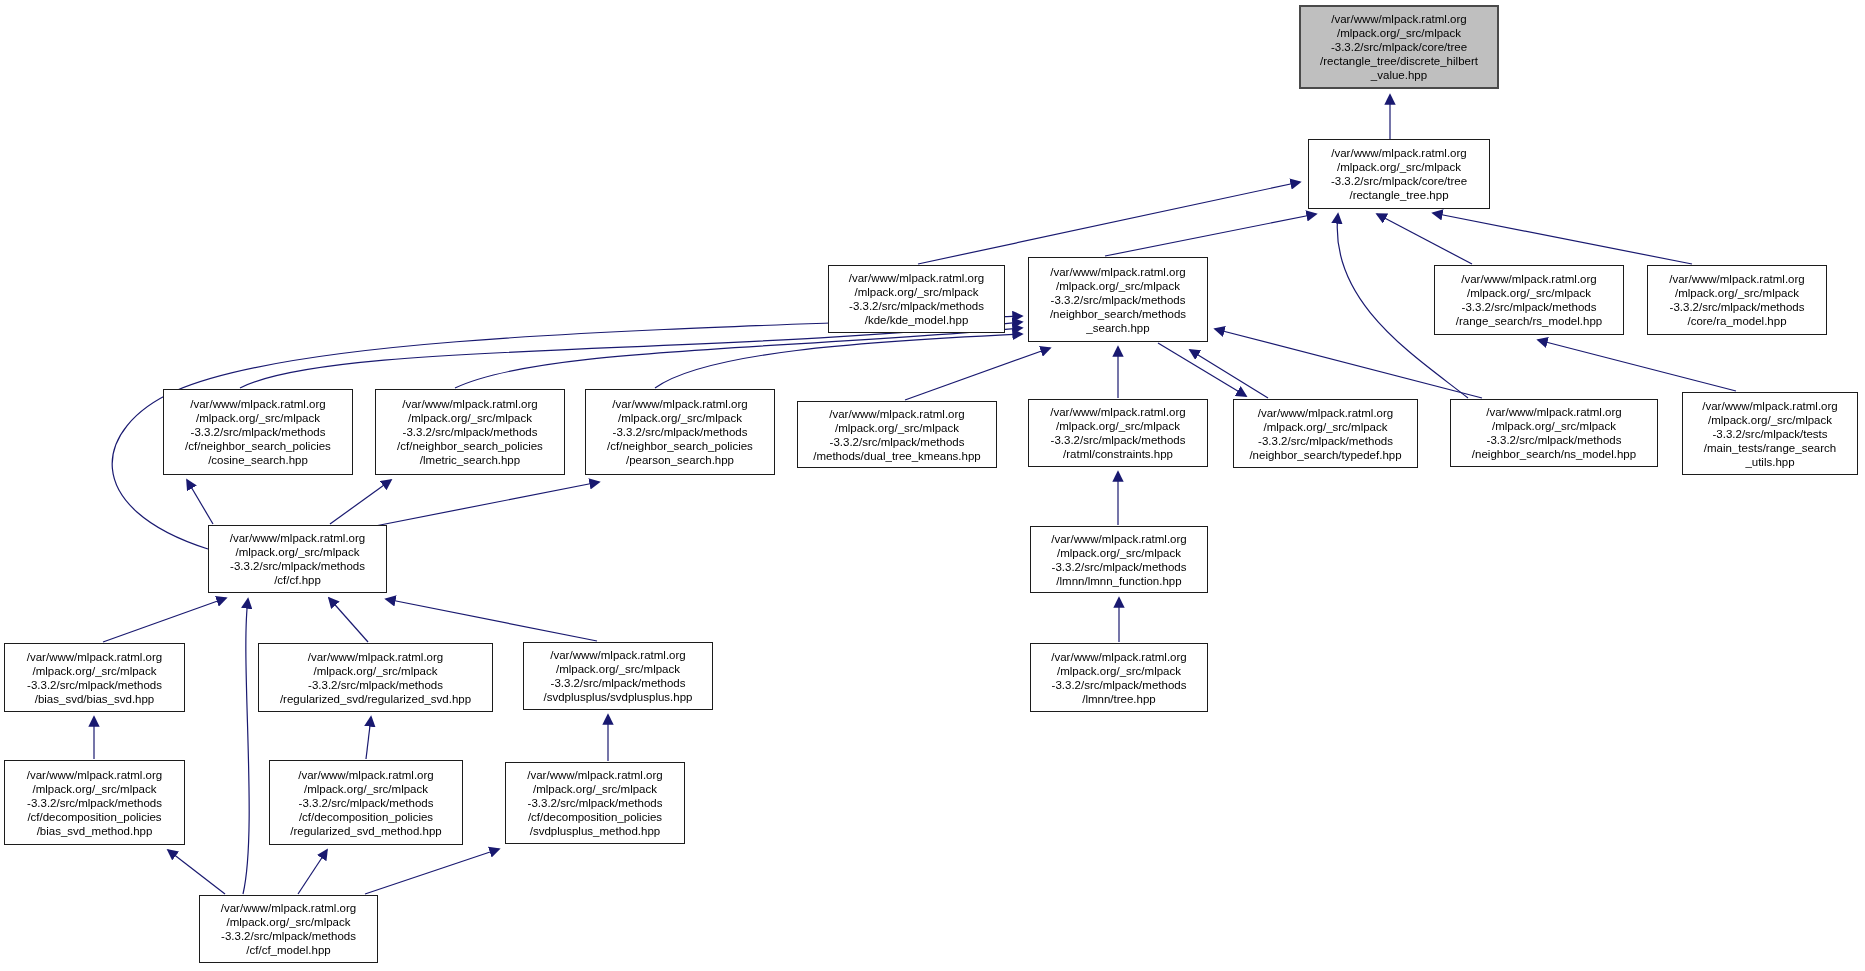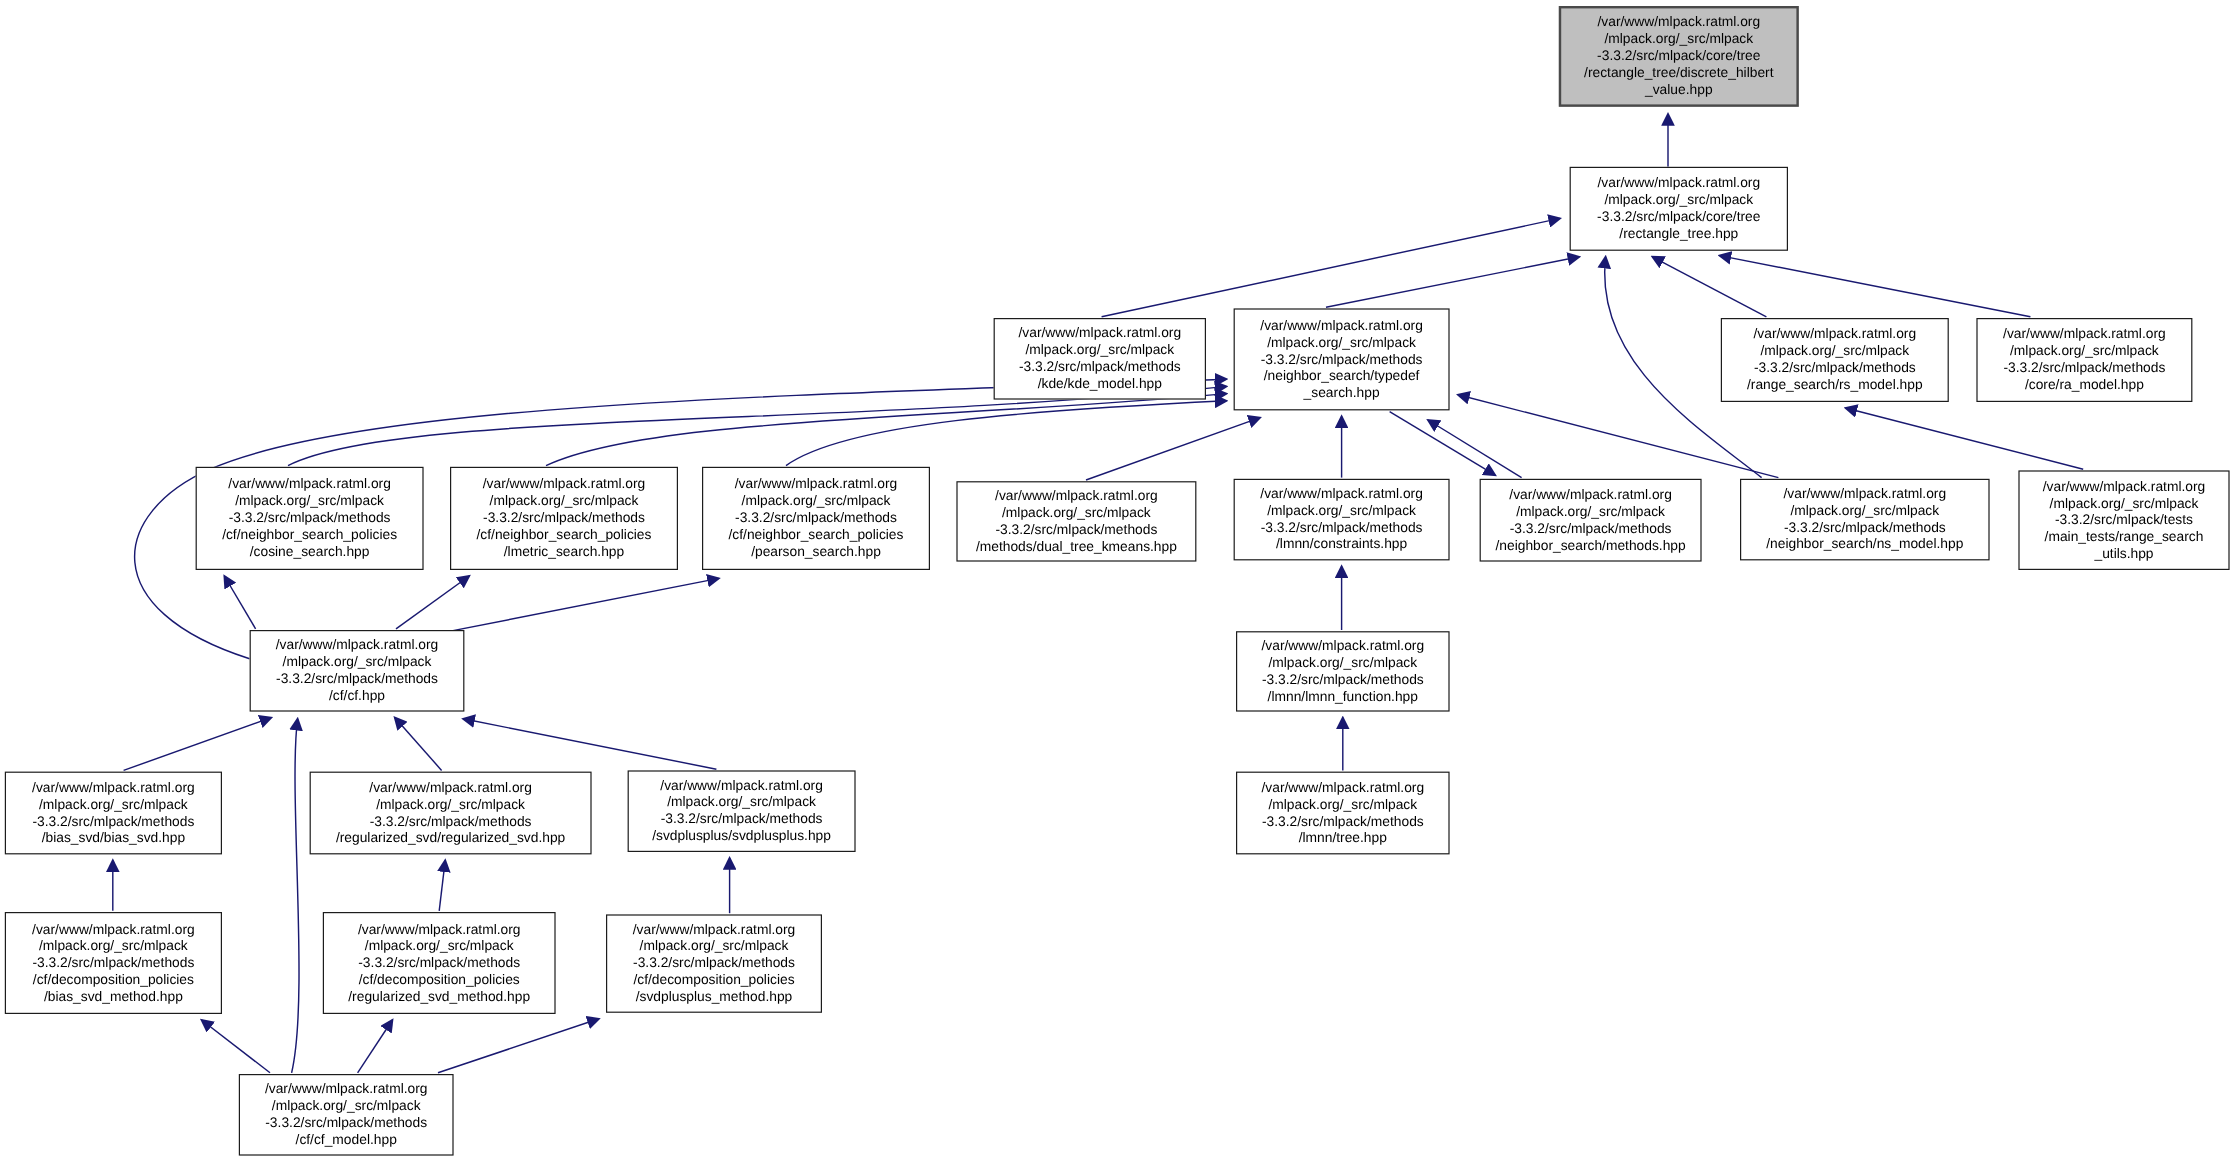--- a/index.html
+++ b/index.html
@@ -83,21 +83,21 @@
     <div>/var/www/mlpack.ratml.org</div>
     <div>/mlpack.org/_src/mlpack</div>
     <div>-3.3.2/src/mlpack/methods</div>
     <div>/kde/kde_model.hpp</div>
   </div>
 
   <div class="node" style="left:1028px;top:257px;width:180px;height:85px">
     <div>/var/www/mlpack.ratml.org</div>
     <div>/mlpack.org/_src/mlpack</div>
     <div>-3.3.2/src/mlpack/methods</div>
-    <div>/neighbor_search/typedef</div>
+    <div>/neighbor_search/methods</div>
     <div>_search.hpp</div>
   </div>
 
   <div class="node" style="left:1434px;top:265px;width:190px;height:70px">
     <div>/var/www/mlpack.ratml.org</div>
     <div>/mlpack.org/_src/mlpack</div>
     <div>-3.3.2/src/mlpack/methods</div>
     <div>/range_search/rs_model.hpp</div>
   </div>
 
@@ -136,28 +136,28 @@
     <div>/var/www/mlpack.ratml.org</div>
     <div>/mlpack.org/_src/mlpack</div>
     <div>-3.3.2/src/mlpack/methods</div>
     <div>/methods/dual_tree_kmeans.hpp</div>
   </div>
 
   <div class="node" style="left:1028px;top:399px;width:180px;height:68px">
     <div>/var/www/mlpack.ratml.org</div>
     <div>/mlpack.org/_src/mlpack</div>
     <div>-3.3.2/src/mlpack/methods</div>
-    <div>/lmnn/constraints.hpp</div>
+    <div>/ratml/constraints.hpp</div>
   </div>
 
   <div class="node" style="left:1233px;top:399px;width:185px;height:69px">
     <div>/var/www/mlpack.ratml.org</div>
     <div>/mlpack.org/_src/mlpack</div>
     <div>-3.3.2/src/mlpack/methods</div>
-    <div>/neighbor_search/methods.hpp</div>
+    <div>/neighbor_search/typedef.hpp</div>
   </div>
 
   <div class="node" style="left:1450px;top:399px;width:208px;height:68px">
     <div>/var/www/mlpack.ratml.org</div>
     <div>/mlpack.org/_src/mlpack</div>
     <div>-3.3.2/src/mlpack/methods</div>
     <div>/neighbor_search/ns_model.hpp</div>
   </div>
 
   <div class="node" style="left:1682px;top:392px;width:176px;height:83px">

